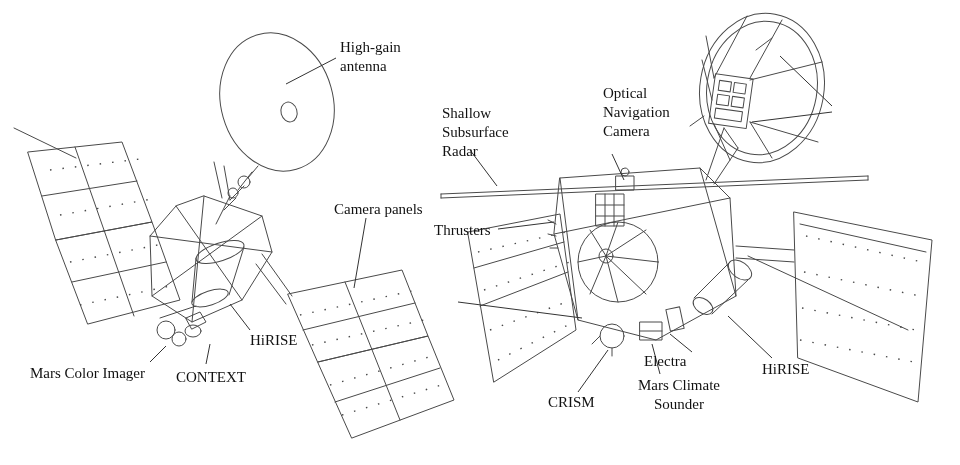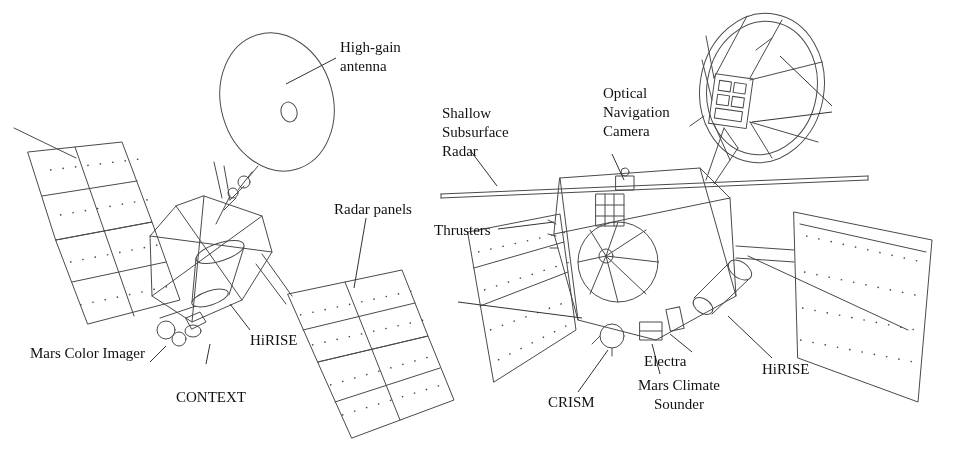--- a/index.html
+++ b/index.html
@@ -156,23 +156,23 @@
   </svg>
 
   <div class="label" style="left:340px; top:38px;">High-gain
 antenna</div>
   <div class="label" style="left:418px; top:104px;margin-left:24px;">Shallow
 Subsurface
 Radar</div>
   <div class="label" style="left:578px; top:84px;margin-left:25px;">Optical
 Navigation
 Camera</div>
-  <div class="label" style="left:334px; top:200px;">Radar panels</div>
+  <div class="label" style="left:334px; top:200px;">Camera panels</div>
   <div class="label" style="left:434px; top:221px;">Thrusters</div>
-  <div class="label" style="left:30px;  top:344px;">Mars Color Imager</div>
-  <div class="label" style="left:176px; top:388px;">CONTEXT</div>
+  <div class="label" style="left:30px;  top:364px;">Mars Color Imager</div>
+  <div class="label" style="left:176px; top:368px;">CONTEXT</div>
   <div class="label" style="left:250px; top:331px;">HiRISE</div>
   <div class="label" style="left:548px; top:393px;">CRISM</div>
   <div class="label center" style="left:624px; top:376px; width:110px;">Mars Climate
 Sounder</div>
   <div class="label" style="left:644px; top:352px;">Electra</div>
   <div class="label" style="left:762px; top:360px;">HiRISE</div>
 </div>
 
 </body></html>

